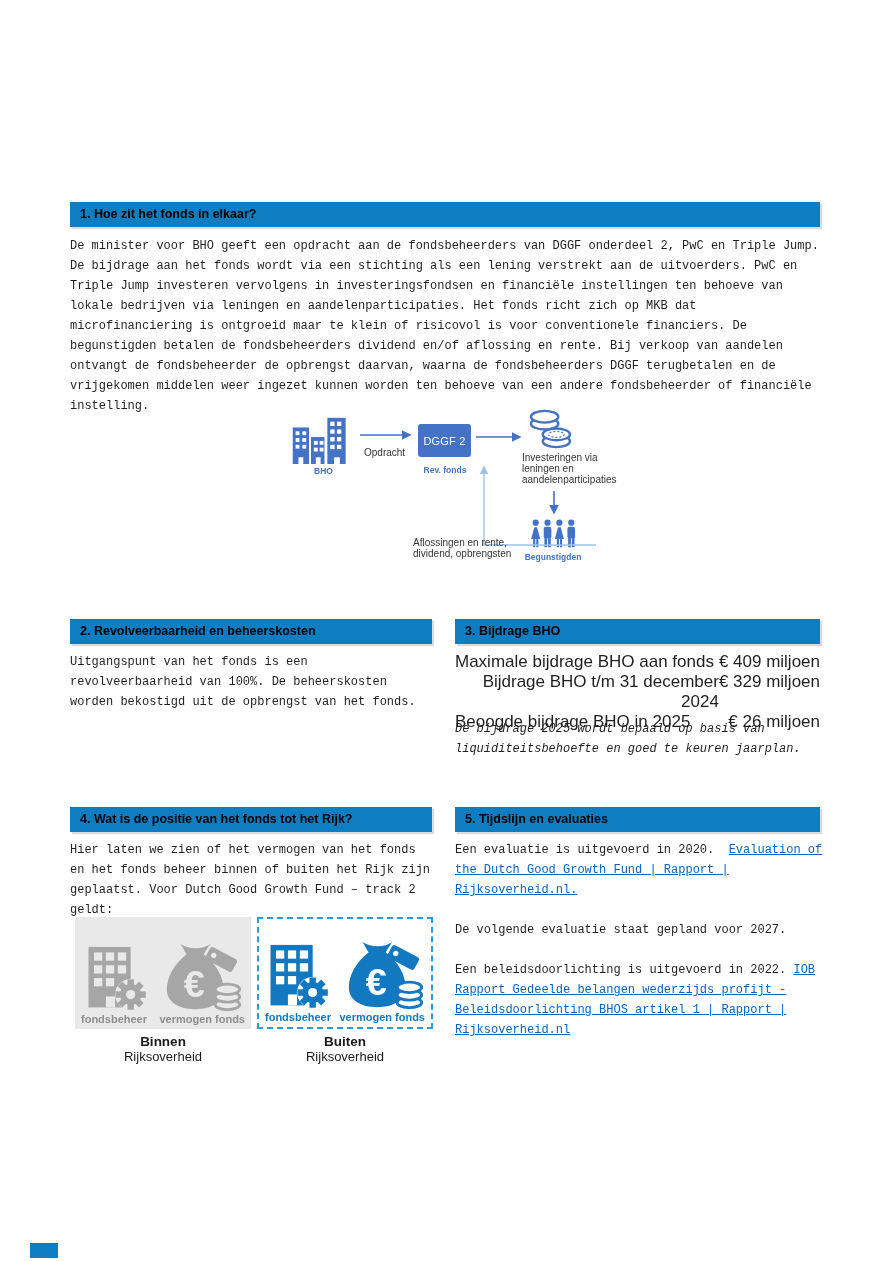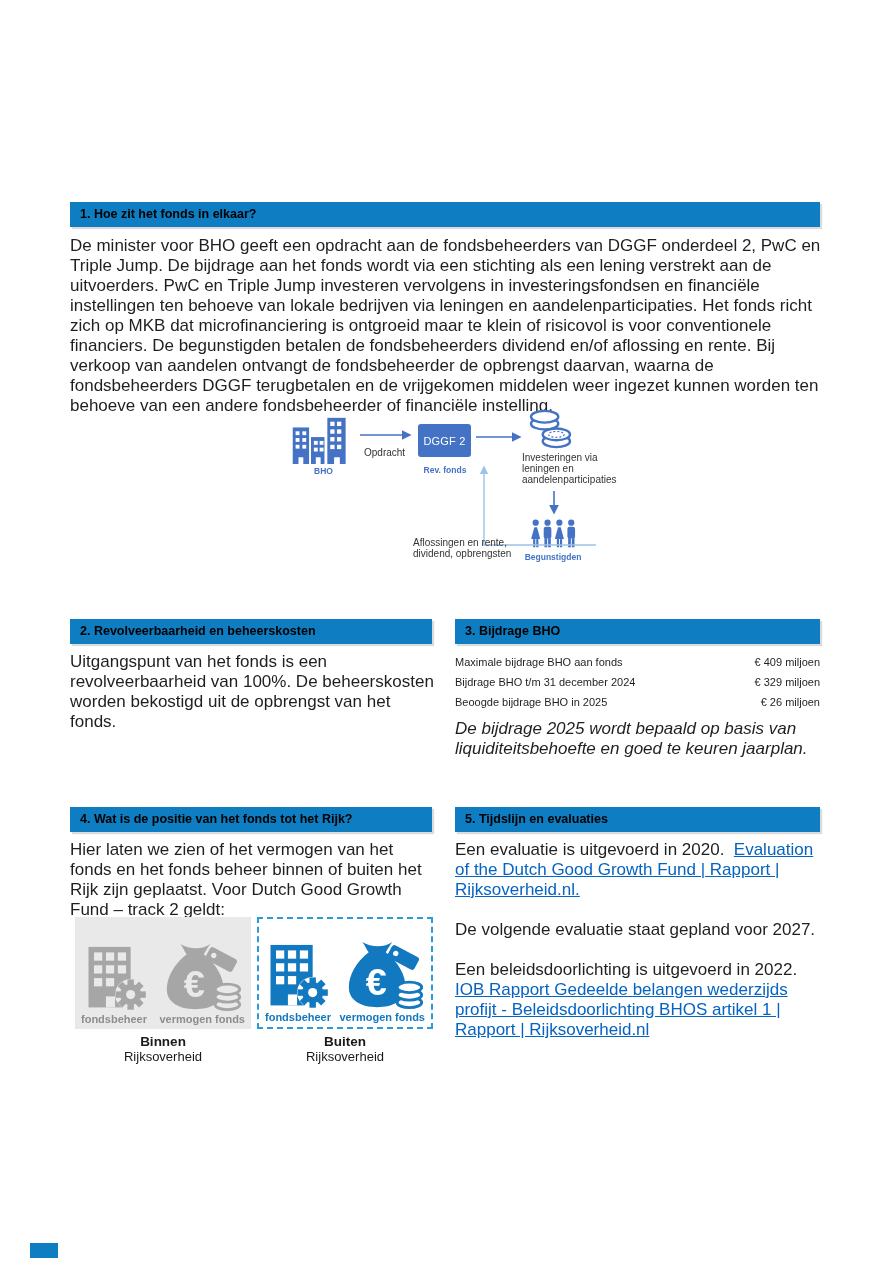--- a/index.html
+++ b/index.html
@@ -4,23 +4,23 @@
 <title>Factsheet DGGF onderdeel 2</title>
 <style>
   html,body{margin:0;padding:0;background:#fff;}
   .page{position:relative;width:892px;height:1261px;background:#ffffff;
         font-family:"Liberation Sans","DejaVu Sans",sans-serif;color:#1f1f1f;overflow:hidden;}
 
   .bar{position:absolute;height:25px;background:#0e7dc2;color:#000000;font-weight:bold;
        font-size:12.5px;line-height:25px;padding-left:10px;box-sizing:border-box;
        box-shadow:2px 2px 1px rgba(0,0,0,0.14);}
 
-  .body-text{position:absolute;font-size:17px;line-height:20px;color:#1f1f1f;}
+  .body-text{position:absolute;font-size:12px;line-height:20px;color:#1f1f1f;font-family:Liberation Mono, monospace;}
   .note{font-style:italic;}
-  .kv-table{position:absolute;font-size:11px;}
+  .kv-table{position:absolute;font-size:17px;text-align:right;}
   .kv-row{display:flex;justify-content:space-between;line-height:20px;}
   .kv-val{white-space:nowrap;}
   .link{color:#0563c1;text-decoration:underline;cursor:pointer;}
 
   
   .diagram{position:absolute;left:280px;top:405px;width:330px;height:175px;}
   .dg-abs{position:absolute;}
   .diagram-label{position:absolute;font-size:8.5px;font-weight:bold;color:#4472c4;text-align:center;}
   .diagram-text{position:absolute;font-size:10px;color:#333;line-height:11px;}
   .fund-box{position:absolute;left:138px;top:19px;width:53px;height:33px;background:#4472c4;

